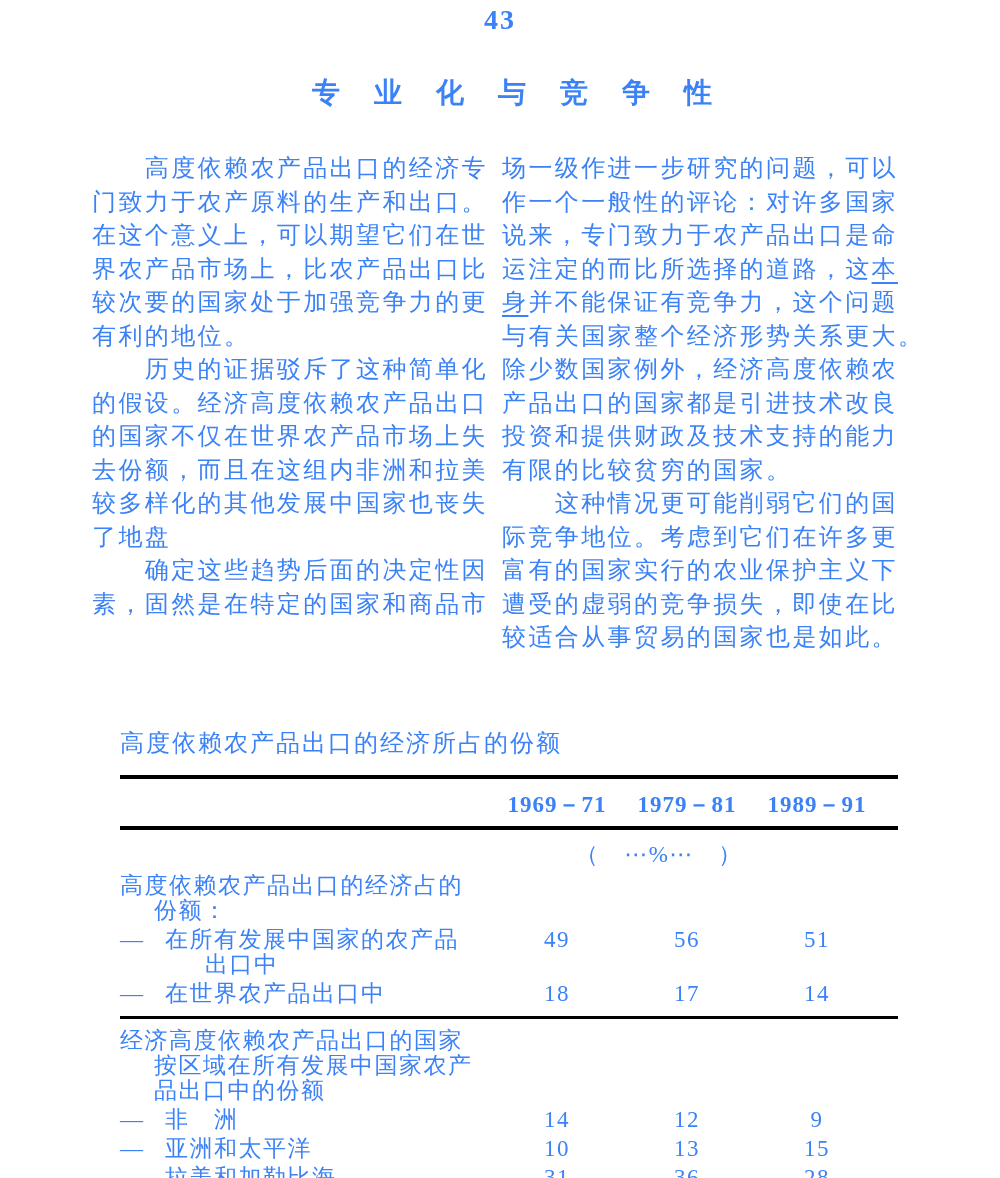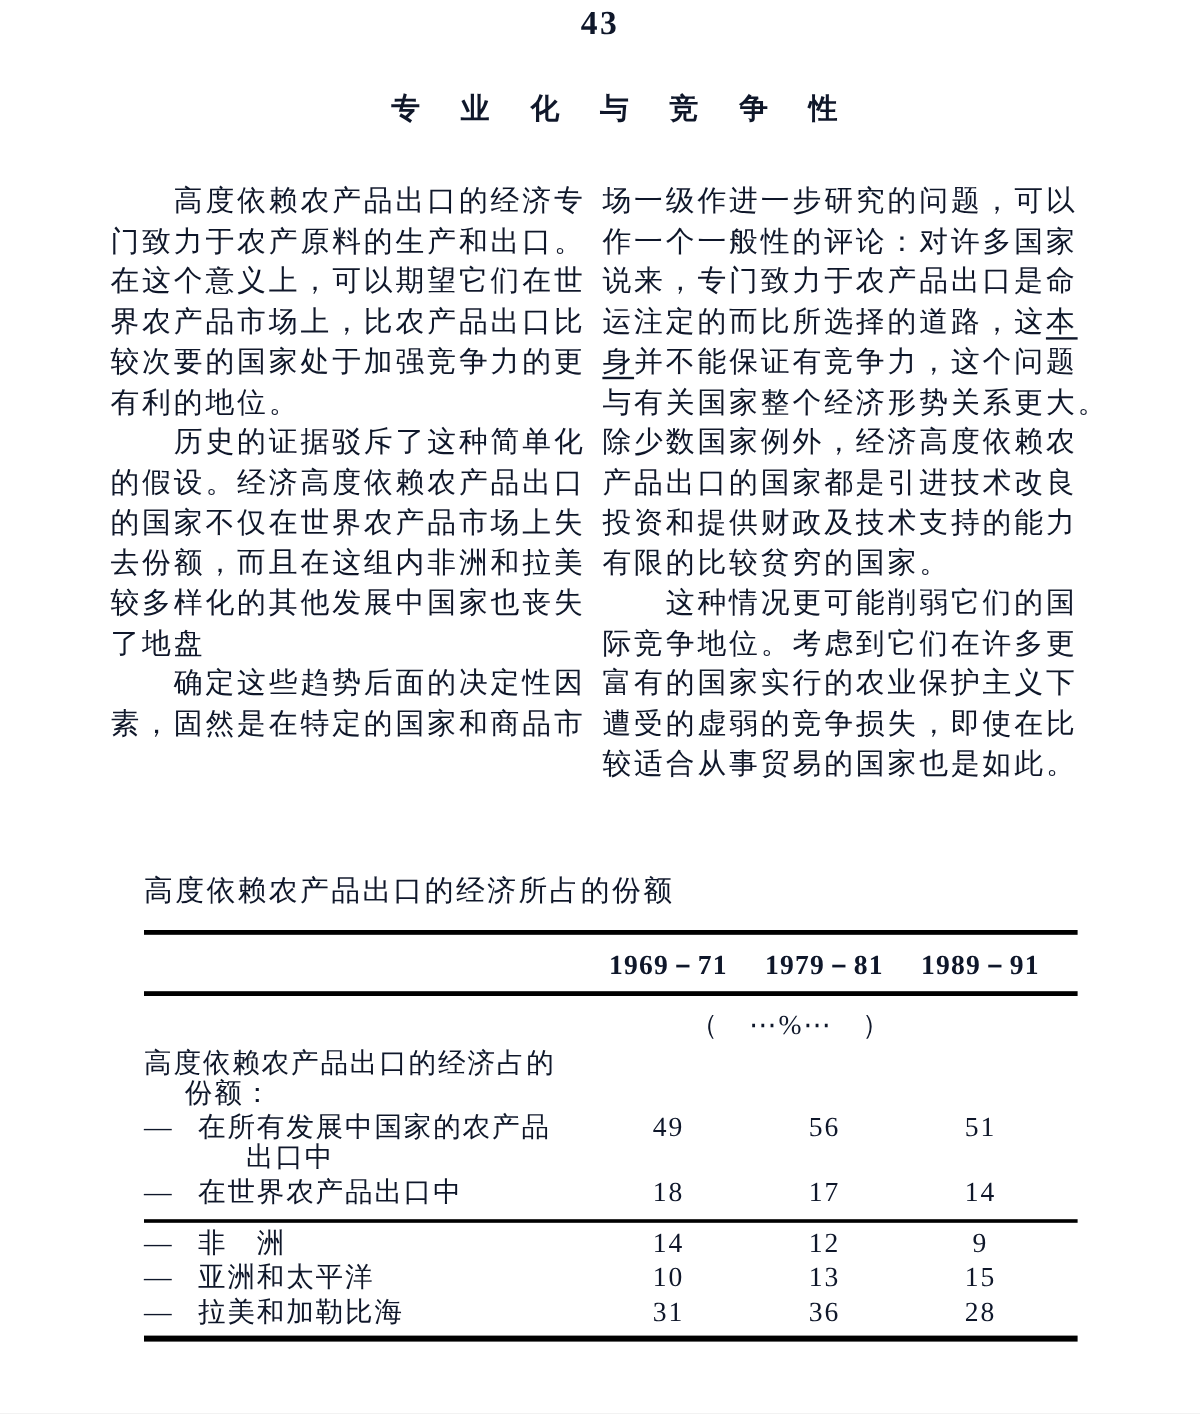--- a/index.html
+++ b/index.html
@@ -1,38 +1,38 @@
 <!DOCTYPE html>
 <html><head>
 <meta charset="utf-8">
 <style>
   html,body{margin:0;padding:0;background:#e8e8e8;}
   .page{
     position:relative;
     width:1000px;height:1178px;
     margin:0 auto;
     background:#ffffff;
-    color:#0f172a;
+    color:#3b82f6;
     font-family:"Liberation Serif","DejaVu Serif",serif;
     overflow:hidden;
   }
   
   .page-number{
     position:absolute;top:4px;left:0;right:0;
     text-align:center;font-size:28px;font-weight:bold;
     letter-spacing:2px;
   }
   .doc-label{
     position:absolute;top:42px;left:0;right:0;
     text-align:center;font-size:21px;font-weight:bold;
     letter-spacing:6px;
   }
   .main-title{
     position:absolute;top:74px;left:0;right:0;
-    text-align:center;font-size:24px;font-weight:bold;
+    text-align:center;font-size:28px;font-weight:bold;
     letter-spacing:34px;text-indent:34px;margin-left:24px;
   }
   
   .col{
     position:absolute;top:152px;
     font-size:24px;line-height:33.5px;
     letter-spacing:2.4px;white-space:nowrap;
   }
   .col-left{left:92px;}
   .col-right{left:502px;}
@@ -139,20 +139,25 @@
           <div class="rlabel">
             <div class="l1">在世界农产品出口中</div>
           </div>
           <div class="vcol">18</div>
           <div class="vcol">17</div>
           <div class="vcol">14</div>
         </div>
       </div>
     <hr class="rule mid gap-before-rule3">
     <div id="section-2" class="sec2">
+        <div class="sec-label">
+          <div class="l1">经济高度依赖农产品出口的国家</div>
+          <div class="l2">按区域在所有发展中国家农产</div>
+          <div class="l2">品出口中的份额</div>
+        </div>
         <div class="trow data-row">
           <div class="dash">—</div>
           <div class="rlabel">
             <div class="l1">非　洲</div>
           </div>
           <div class="vcol">14</div>
           <div class="vcol">12</div>
           <div class="vcol">9</div>
         </div>
         <div class="trow data-row">

